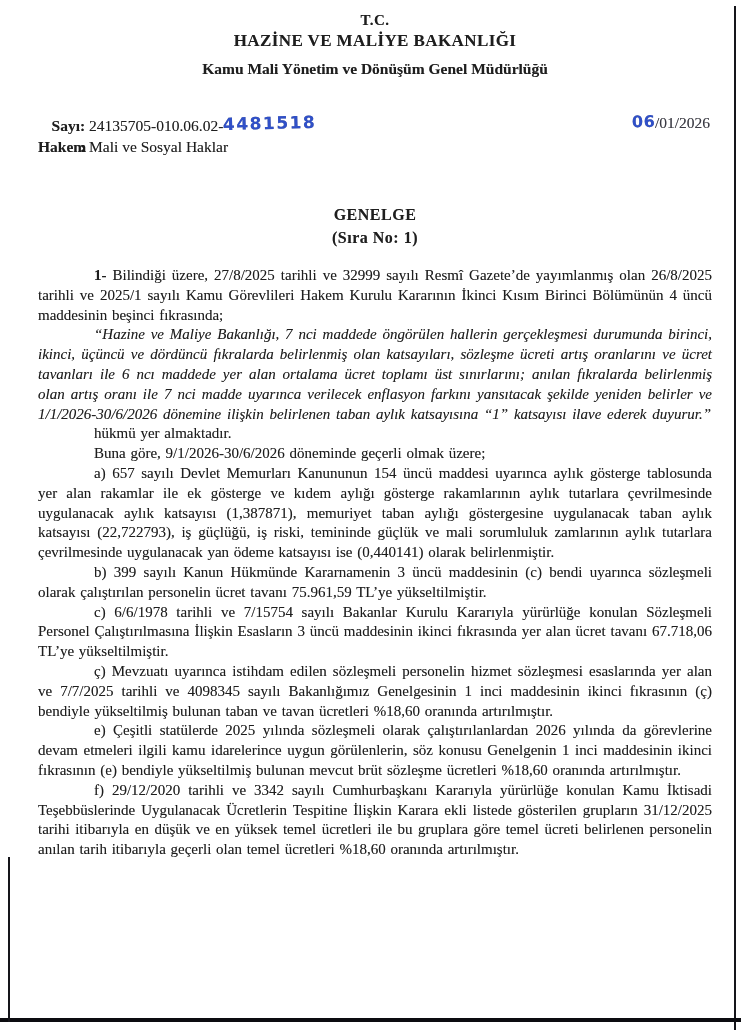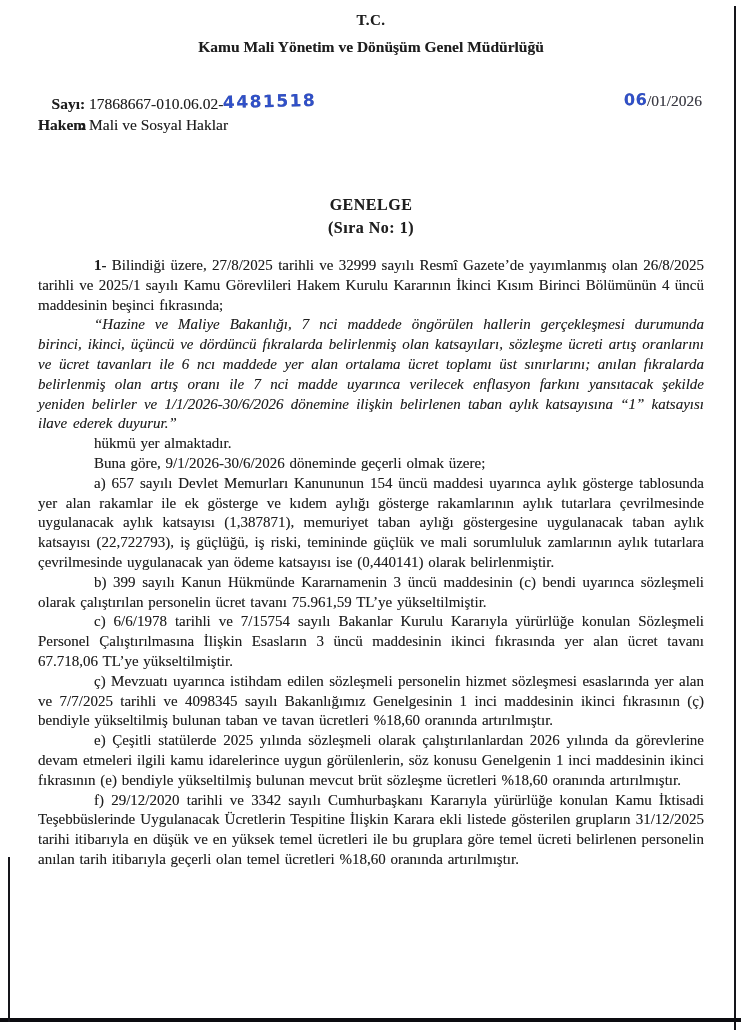--- a/index.html
+++ b/index.html
@@ -11,21 +11,21 @@
     font-family:"Liberation Serif", serif;
     color:#1e1e1e;
   }
   .scan-ink{ text-shadow:0 0 .6px rgba(40,40,40,.45); }
 
   
   .frame-right{position:absolute;top:6px;bottom:0;right:5px;width:2px;background:#15151a;}
   .frame-bottom{position:absolute;left:0;right:0;bottom:8px;height:4px;background:#0c0c10;}
   .frame-left{position:absolute;left:8px;bottom:8px;height:165px;width:2px;background:#15151a;}
 
-  .content{position:absolute;left:38px;right:37px;top:0;}
+  .content{position:absolute;left:38px;right:29px;top:0;}
 
   
   .letterhead{text-align:center;padding-top:12px;font-weight:bold;}
   .lh1{font-size:15px;letter-spacing:.5px;}
   .lh2{font-size:17px;letter-spacing:.4px;margin-top:2px;}
   .lh3{font-size:15.5px;margin-top:9px;}
 
   
   .meta{margin-top:37px;font-size:15.5px;position:relative;}
   .meta-row{line-height:21px;}
@@ -42,46 +42,47 @@
     transform:rotate(-1.5deg) translateY(-2px);
     font-weight:bold;
   }
   .date-box{
     position:absolute;right:2px;top:-2px;
     font-size:15.5px;color:#3b3b45;
   }
   .date-box .hand{font-size:16px;letter-spacing:.5px;transform:rotate(-1deg) translateY(-1px);}
 
   
-  .doc-title{text-align:center;margin-top:58px;font-weight:bold;font-size:16px;line-height:23px;letter-spacing:.5px;}
+  .doc-title{text-align:center;margin-top:46px;font-weight:bold;font-size:16px;line-height:23px;letter-spacing:.5px;}
 
   
   .body-text{margin-top:17px;font-size:15px;line-height:19.8px;text-align:justify;word-spacing:1px;}
   .body-text p{margin:0;text-indent:56px;}
   .quote{font-style:italic;word-spacing:2px;}
   .lead-bold{font-weight:bold;}
 </style>
 </head>
 <body style="color: rgb(30, 30, 30);">
 
 <div class="frame-right"></div>
 <div class="frame-bottom"></div>
 <div class="frame-left"></div>
 
 <div class="content scan-ink">
 
   <div class="letterhead">
     <div class="lh1">T.C.</div>
+    <div class="lh2">HAZİNE VE MALİYE BAKANLIĞI</div>
     <div class="lh3">Kamu Mali Yönetim ve Dönüşüm Genel Müdürlüğü</div>
   </div>
 
   <div class="meta">
     <div class="date-box"><span class="hand">06</span><span>/01/2026</span></div>
     <div class="meta-row"><span class="meta-label sayi">Sayı</span><span class="meta-colon">:</span>
-      <span>17868667-010.06.02-</span><span class="hand">4481518</span>
+      <span>24135705-010.06.02-</span><span class="hand">4481518</span>
     </div>
     <div class="meta-row"><span class="meta-label konu">Hakem</span><span class="meta-colon">:</span>
       <span>Mali ve Sosyal Haklar</span>
     </div>
   </div>
 
   <div class="doc-title">
     <div>GENELGE</div>
     <div>(Sıra No: 1)</div>
   </div>

